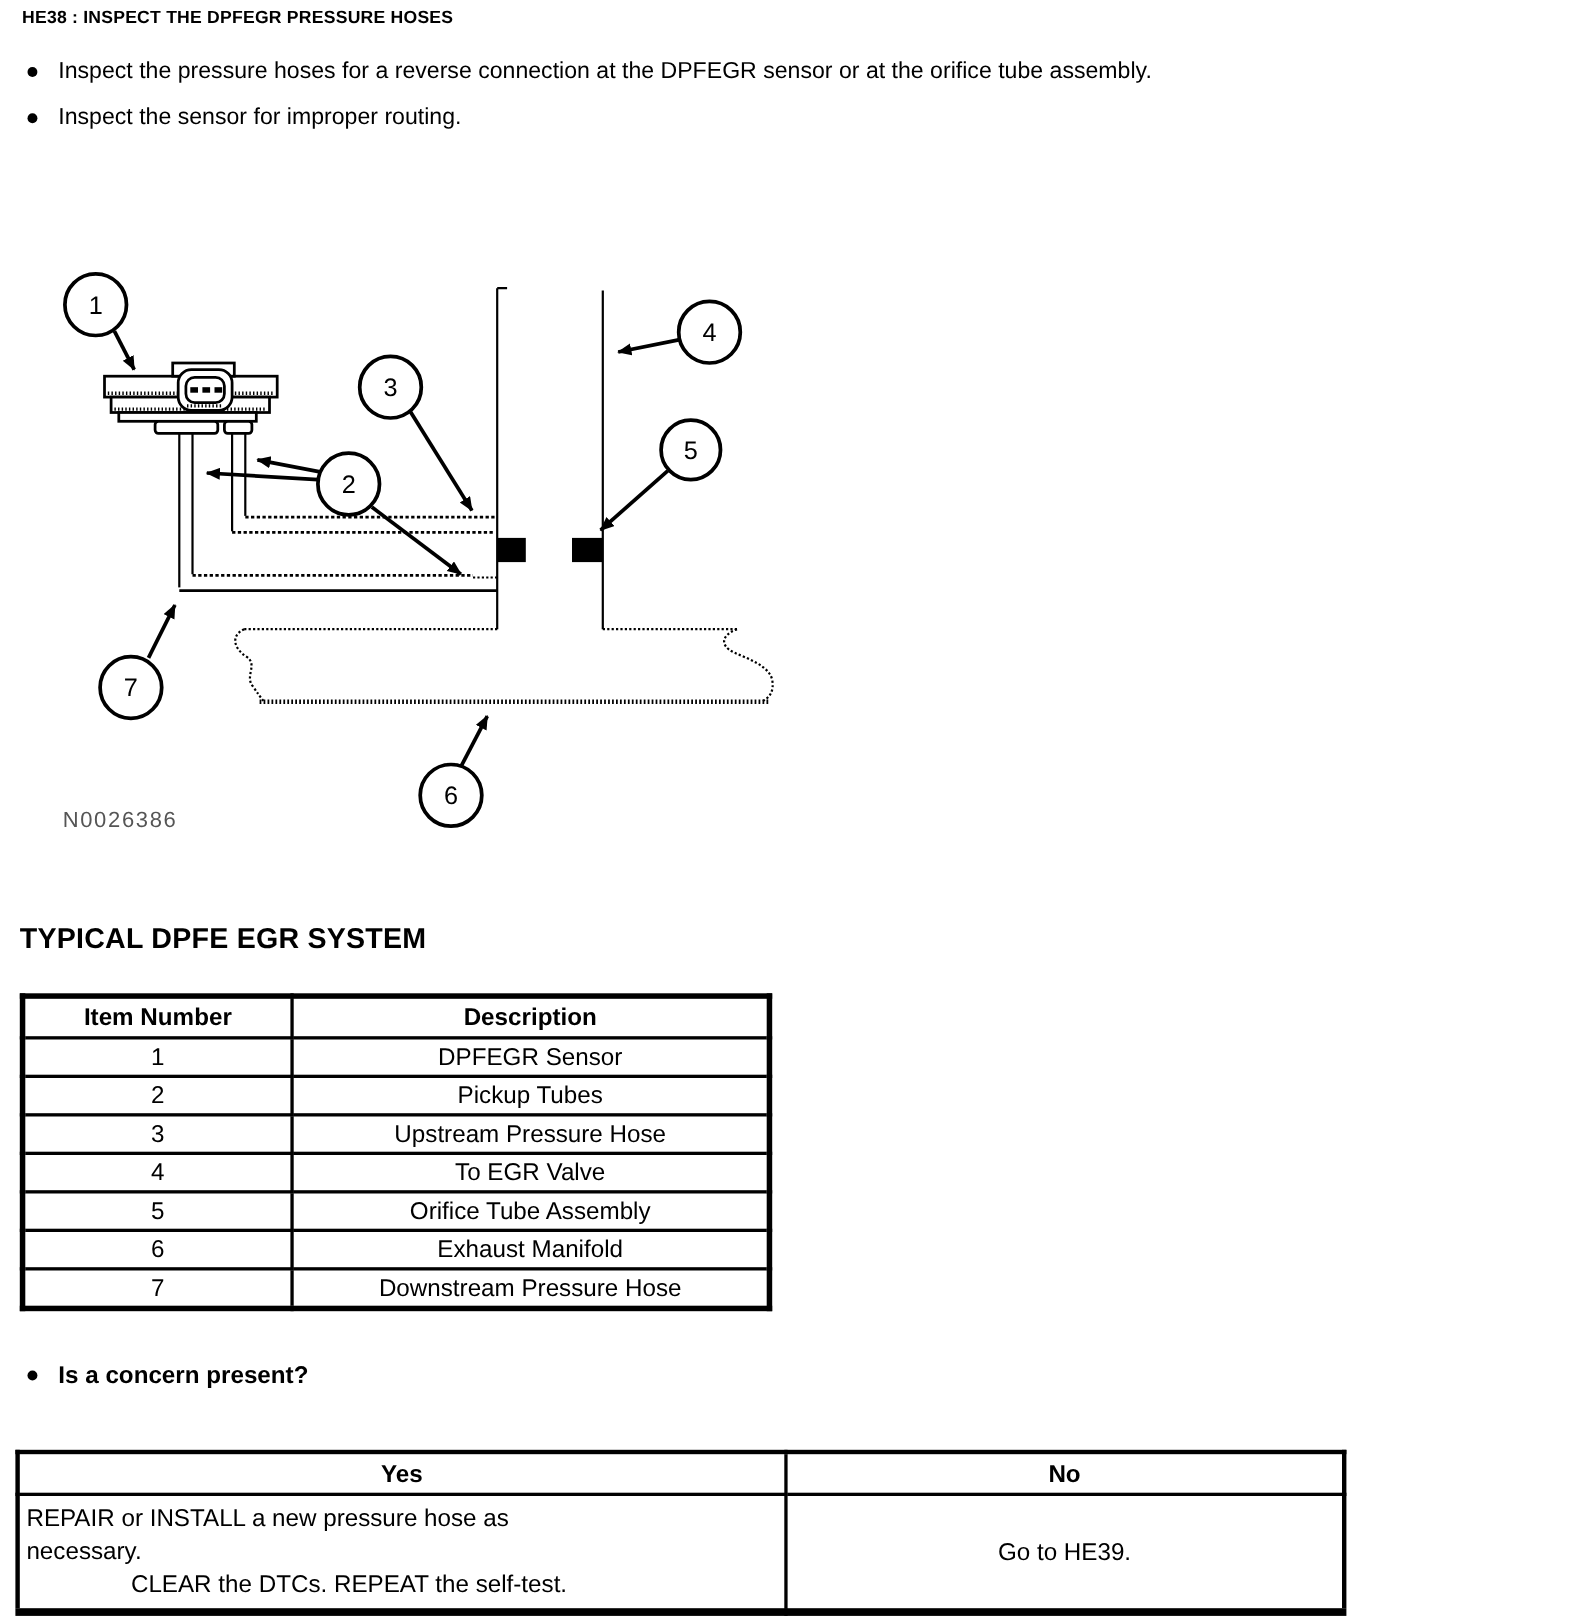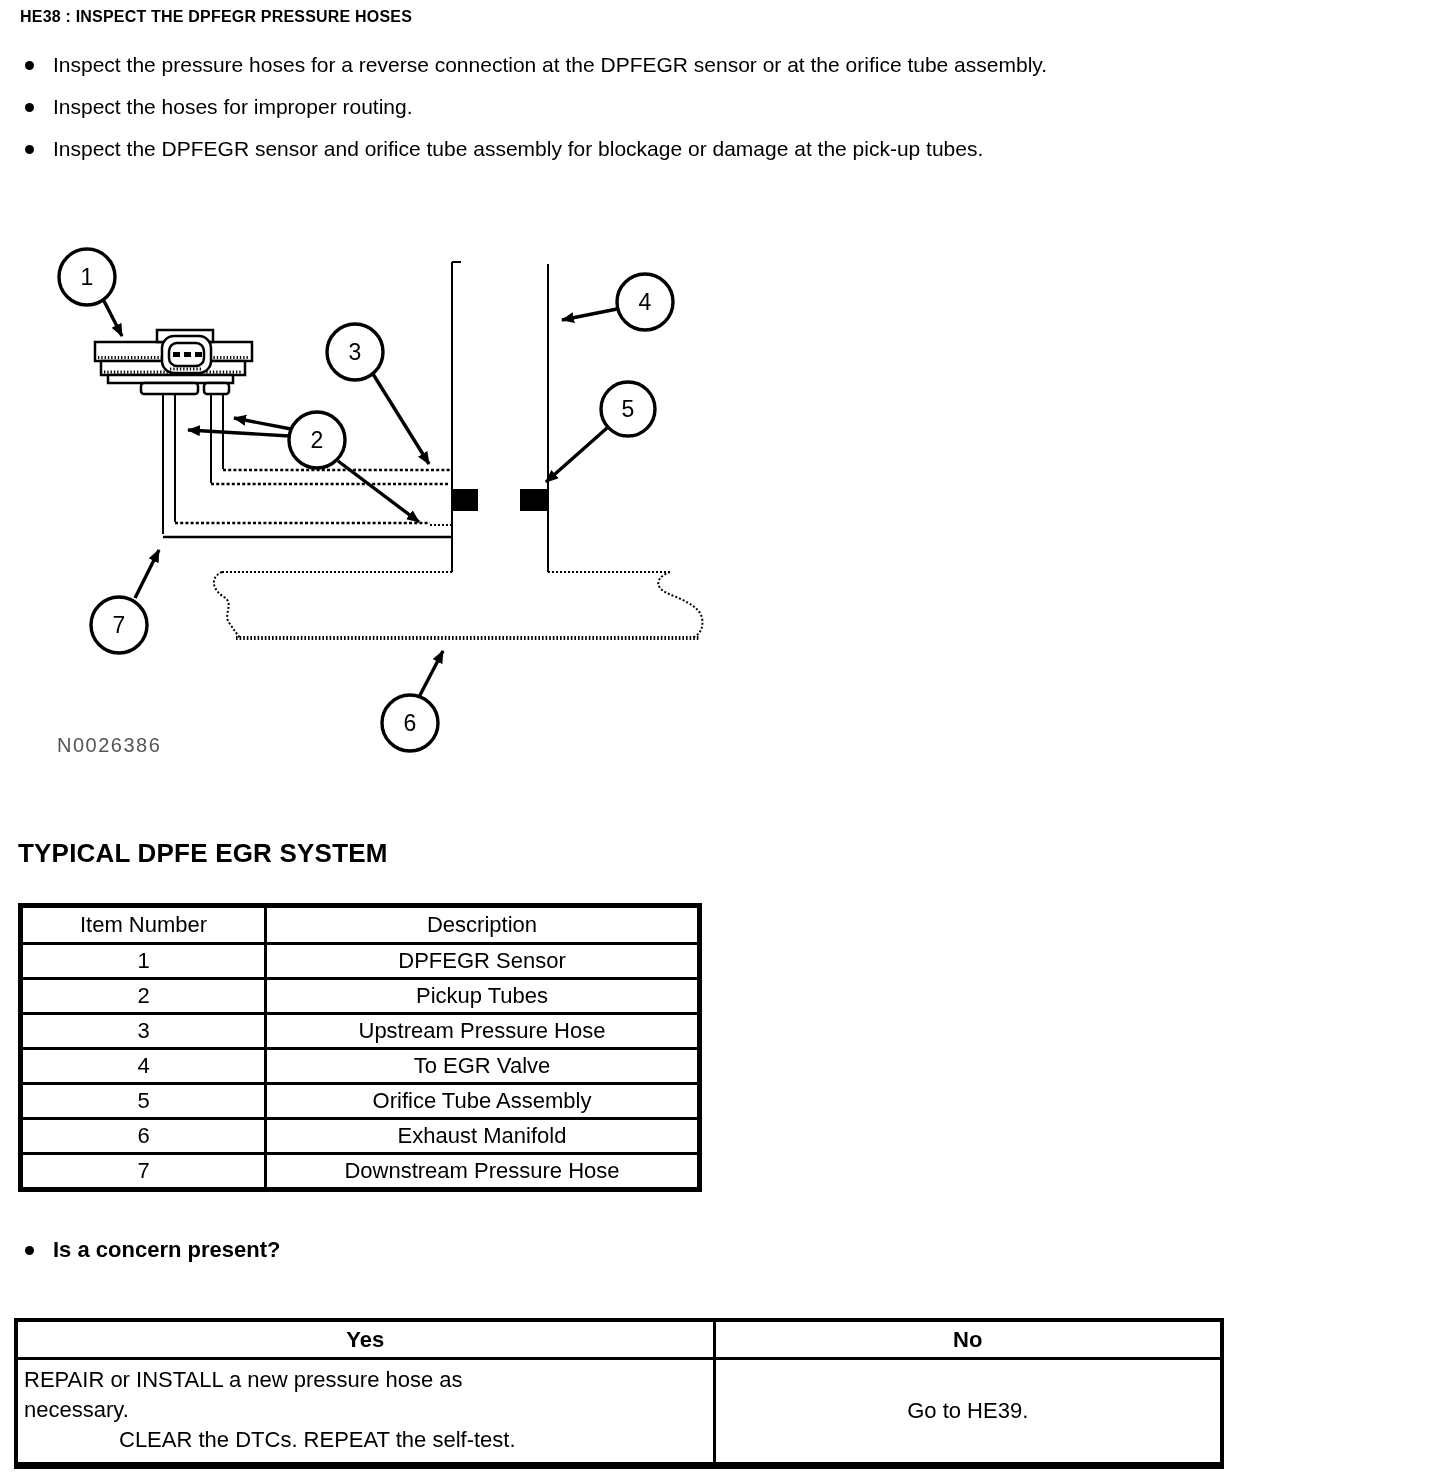--- a/index.html
+++ b/index.html
@@ -8,21 +8,21 @@
   .heading{position:absolute;left:20px;top:8px;font-size:16px;font-weight:bold;letter-spacing:.2px;}
   .bullets{position:absolute;left:22px;top:50px;width:1400px;}
   .bullet{display:flex;margin-bottom:12px;font-size:21px;line-height:30px;}
   .bullet .dot{width:9px;height:9px;border-radius:50%;background:#000;margin:11px 19px 0 3px;flex:none;}
   .figure-wrap{position:absolute;left:40px;top:245px;}
   .section-title{position:absolute;left:18px;top:838px;font-size:26px;font-weight:bold;letter-spacing:.2px;}
   table{border-collapse:collapse;table-layout:fixed;}
   .item-table{position:absolute;left:18px;top:903px;width:684px;border:5px solid #000;}
   .item-table th,.item-table td{border:3px solid #000;text-align:center;font-size:22px;
         height:32px;padding:0 4px;overflow:hidden;white-space:nowrap;}
-  .item-table th{font-weight:normal;height:34px;}
+  .item-table th{font-weight:bold;height:34px;}
   .question-row{position:absolute;left:22px;top:1235px;}
   .question-row .btxt{font-weight:bold;font-size:22px;}
   .decision-table{position:absolute;left:14px;top:1318px;width:1210px;border:4px solid #000;border-bottom-width:7px;}
   .decision-table th{border:3px solid #000;font-size:22px;font-weight:bold;height:33px;text-align:center;}
   .decision-table td{border:3px solid #000;font-size:22px;vertical-align:middle;}
   .yes-cell{padding:5px 8px 7px 6px;}
   .yes-line{line-height:30px;white-space:nowrap;}
   .yes-line.indent{padding-left:95px;}
   .no-cell{text-align:center;margin-left:40px;}
   
@@ -46,25 +46,21 @@
 
   <div class="heading">HE38 : INSPECT THE DPFEGR PRESSURE HOSES</div>
 
   <div class="bullets">
     <div class="bullet">
       <span class="dot"></span>
       <span>Inspect the pressure hoses for a reverse connection at the DPFEGR sensor or at the orifice tube assembly.</span>
     </div>
     <div class="bullet">
       <span class="dot"></span>
-      <span>Inspect the hoses for improper routing.</span>
-    </div>
-    <div class="bullet">
-      <span class="dot"></span>
-      <span>Inspect the DPFEGR sensor and orifice tube assembly for blockage or damage at the pick-up tubes.</span>
+      <span>Inspect the sensor for improper routing.</span>
     </div>
   </div>
 
   <div class="figure-wrap">
     <svg width="680" height="520" viewBox="40 245 680 520">
       <defs>
         <marker id="ah" markerUnits="userSpaceOnUse" markerWidth="16" markerHeight="14" refX="12" refY="5.5" orient="auto">
           <path d="M0,0 L13,5.5 L0,11 Z" fill="#000"></path>
         </marker>
       </defs>

